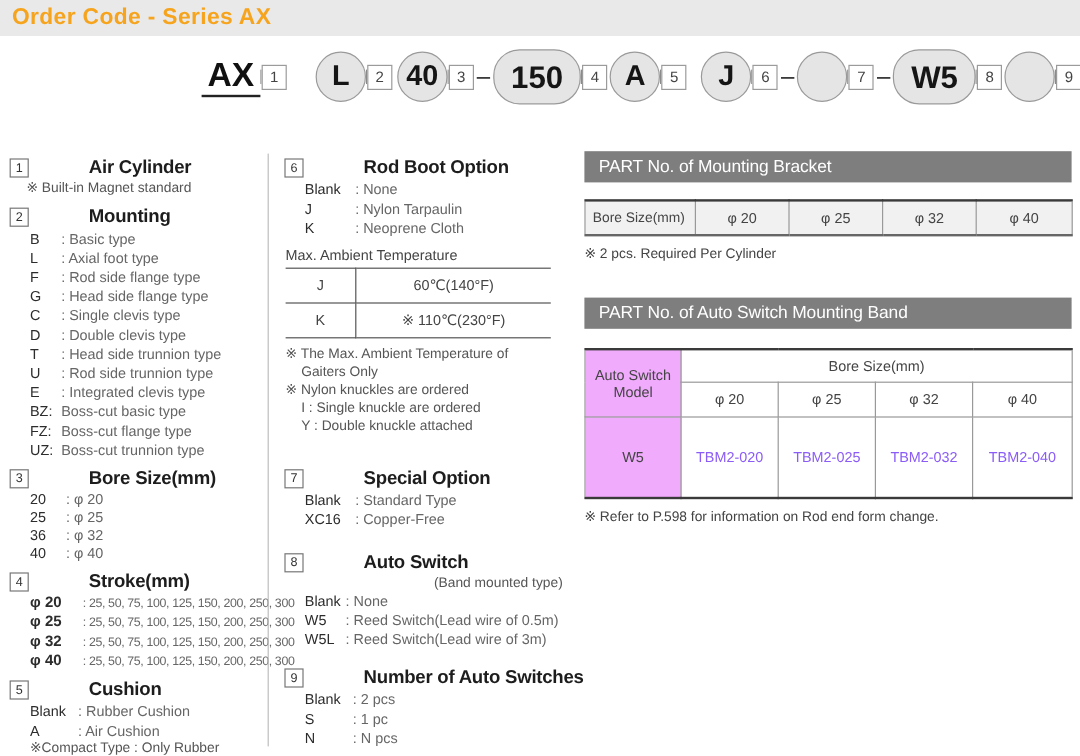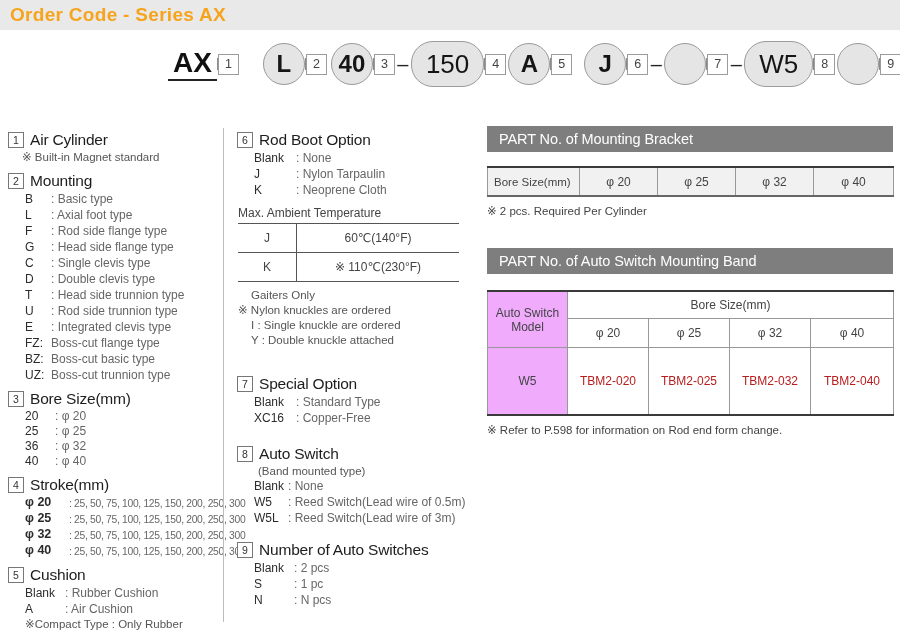--- a/index.html
+++ b/index.html
@@ -13,37 +13,37 @@
   .titlebar{position:absolute;left:0;top:0;width:900px;height:30px;background:#E9E9E9;}
   .titlebar .t{position:absolute;left:10px;top:4px;font-size:19px;font-weight:bold;color:#F6A41D;letter-spacing:.3px;}
   
   .codebar{position:absolute;left:168px;top:40px;display:flex;align-items:flex-start;}
   .seg{display:flex;align-items:center;}
   .shapebox{height:48px;display:flex;align-items:center;justify-content:center;}
   .shape-plain{font-size:28px;font-weight:bold;color:#111;border-bottom:2px solid #222;padding:0 5px 1px;line-height:30px;}
   .shape-circle{width:40px;height:40px;border-radius:50%;background:#E5E5E5;border:1px solid #9a9a9a;
     display:flex;align-items:center;justify-content:center;font-size:24px;font-weight:bold;color:#151515;}
   .shape-pill{height:44px;border-radius:22px;background:#E5E5E5;border:1px solid #9a9a9a;padding:0 14px;
-    display:flex;align-items:center;justify-content:center;font-size:26px;font-weight:normal;color:#151515;}
+    display:flex;align-items:center;justify-content:center;font-size:26px;font-weight:bold;color:#151515;}
   .connector{width:1px;height:12px;background:#8a8a8a;}
   .numbox{width:19px;height:19px;border:1px solid #9b9b9b;background:#fff;display:flex;align-items:center;justify-content:center;
     font-size:12.5px;color:#444;}
   .dashseg{height:48px;display:flex;align-items:center;justify-content:center;width:16px;font-size:20px;color:#222;}
   .m24{margin-left:24px}.m12{margin-left:12px}.m4{margin-left:4px}.m2{margin-left:2px}
   
   .colL{position:absolute;left:8px;top:124px;width:212px;}
   .vdivider{position:absolute;left:223px;top:128px;width:1px;height:494px;background:#bdbdbd;}
   .colM{position:absolute;left:237px;top:124px;width:232px;}
   .colR{position:absolute;left:487px;top:126px;width:406px;}
   
   .sechead{display:flex;align-items:center;height:20px;margin-top:6px;}
   .secnum{width:14px;height:14px;border:1px solid #777;background:#fff;display:flex;align-items:center;justify-content:center;
     font-size:10.5px;color:#333;margin-right:6px;flex-shrink:0;}
-  .sectitle{font-size:15.5px;font-weight:normal;color:#1d1d1d;letter-spacing:-0.2px;white-space:nowrap;}
-  .subtitle{font-size:11.5px;color:#555;margin-left:21px;line-height:14px;}
+  .sectitle{font-size:15.5px;font-weight:bold;color:#1d1d1d;letter-spacing:-0.2px;white-space:nowrap;margin-left:44px;}
+  .subtitle{font-size:11.5px;color:#555;line-height:14px;text-align:right;}
   .note{font-size:11.5px;color:#555;margin-left:14px;line-height:15px;}
   .item{display:flex;margin-left:17px;line-height:16px;font-size:12px;color:#666;white-space:nowrap;}
   .item .c{color:#2c2c2c;flex-shrink:0;}
   .w26 .c{width:26px}.w30 .c{width:30px}.w44 .c{width:44px;font-weight:bold;font-size:12.5px}
   .w40 .c{width:40px}.w42 .c{width:42px}.w34 .c{width:34px}
   .items-stroke .item{line-height:15px;}
   .items-stroke .d{font-size:10.3px;letter-spacing:-0.3px;color:#666;padding-top:1px;}
   .items-bore .item{line-height:15px;align-items:center;}
   
   .maxamb{font-size:12px;color:#444;margin:7px 0 0 1px;line-height:16px;}
@@ -59,21 +59,21 @@
   .graybar{height:26px;background:#7E7E7E;color:#fff;font-size:14.5px;display:flex;align-items:center;
     padding-left:12px;box-sizing:border-box;width:406px;letter-spacing:-0.1px;}
   .btable{border-collapse:collapse;table-layout:fixed;width:406px;margin-top:14px;
     border-top:2px solid #3a3a3a;border-bottom:2px solid #3a3a3a;}
   .btable td,.btable th{border:1px solid #999;font-size:12px;color:#555;text-align:center;height:25px;font-weight:normal;}
   .btable .hrow td{background:#F1F1F1;color:#444;border-bottom:2px solid #666;}
   .btable td.lbl{background:#F1F1F1;text-align:left;padding-left:6px;font-size:11.5px;color:#444;}
   .tfoot{font-size:11.5px;color:#444;margin-top:7px;}
   .bandtable{border-collapse:collapse;table-layout:fixed;width:406px;margin-top:16px;
     border-top:2px solid #3a3a3a;border-bottom:2px solid #3a3a3a;}
-  .bandtable td{border:1px solid #999;font-size:12px;color:#b91c1c;text-align:center;font-weight:normal;}
+  .bandtable td{border:1px solid #999;font-size:12px;color:#8b5cf6;text-align:center;font-weight:normal;}
   .bandtable td.model{background:#f0abfc;color:#444;margin-top:24px;}
   .bandtable .hr1 td{height:24px;color:#444;}
   .bandtable .hr2 td{height:26px;color:#444;}
   .bandtable .drow td{height:64px;}
 </style>
 </head>
 <body>
 
 <div class="titlebar">
   <span class="t">Order Code - Series AX</span>
@@ -203,27 +203,27 @@
           <span class="c">U</span>
           <span class="d">: Rod side trunnion type</span>
         </div>
 
         <div class="item">
           <span class="c">E</span>
           <span class="d">: Integrated clevis type</span>
         </div>
 
         <div class="item">
+          <span class="c">BZ:</span>
+          <span class="d">Boss-cut basic type</span>
+        </div>
+
+        <div class="item">
           <span class="c">FZ:</span>
           <span class="d">Boss-cut flange type</span>
-        </div>
-
-        <div class="item">
-          <span class="c">BZ:</span>
-          <span class="d">Boss-cut basic type</span>
         </div>
 
         <div class="item">
           <span class="c">UZ:</span>
           <span class="d">Boss-cut trunnion type</span>
         </div>
       </div>
   </div>
 
   <div>
@@ -339,20 +339,21 @@
             <td class="v">60℃(140°F)</td>
           </tr>
 
           <tr>
             <td class="k">K</td>
             <td class="v">※ 110℃(230°F)</td>
           </tr>
         </tbody>
     </table>
     <div class="mnotes">
+      <div class="mnote">※ The Max. Ambient Temperature of</div>
       <div class="mnote ind">Gaiters Only</div>
       <div class="mnote">※ Nylon knuckles are ordered</div>
       <div class="mnote ind">I : Single knuckle are ordered</div>
       <div class="mnote ind">Y : Double knuckle attached</div>
     </div>
   </div>
 
   <div class="gap26">
     <div class="sechead">
       <span class="secnum">7</span>

